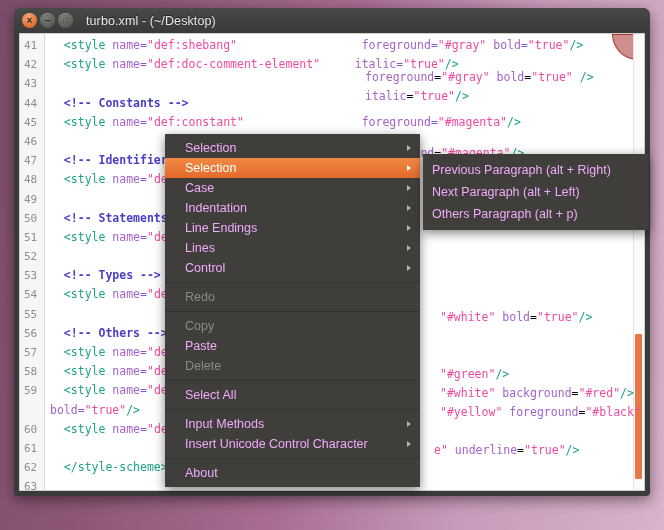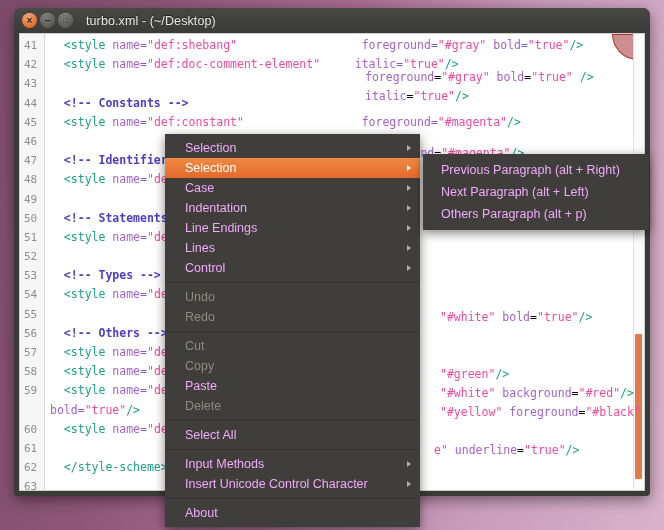--- a/index.html
+++ b/index.html
@@ -107,21 +107,21 @@
   .mi.sel .arrow { border-left-color:#ffffff; }
   .sep { height:1px; background:#54524e; margin:4px 0; border-bottom:1px solid #35332f; }
   
   #submenu {
     position:absolute; left:423px; top:154px; width:226px;
     background:#403e3b; color:#dcd9d3;
     font-family:"Liberation Sans", sans-serif; font-size:12.5px;
     box-shadow:0 3px 10px rgba(0,0,0,.5);
     padding:5px 0; z-index:50;
   }
-  #submenu .mi { padding-left:18px; height:22px;text-align:center; }
+  #submenu .mi { padding-left:9px; height:22px;text-align:center; }
 </style>
 </head>
 <body>
 
 <div id="desktop"></div>
 
 <div id="window">
 
   <div id="titlebar">
     <div class="winbtn close">
@@ -207,29 +207,23 @@
     <div class="mi">
       <span>Lines</span>
       <span class="arrow"></span>
     </div>
     <div class="mi">
       <span>Control</span>
       <span class="arrow"></span>
     </div>
     <div class="sep"></div>
     <div class="mi dim">
-      <span>Undo</span>
-    </div>
-    <div class="mi dim">
       <span>Redo</span>
     </div>
     <div class="sep"></div>
-    <div class="mi dim">
-      <span>Cut</span>
-    </div>
     <div class="mi dim">
       <span>Copy</span>
     </div>
     <div class="mi">
       <span>Paste</span>
     </div>
     <div class="mi dim">
       <span>Delete</span>
     </div>
     <div class="sep"></div>

